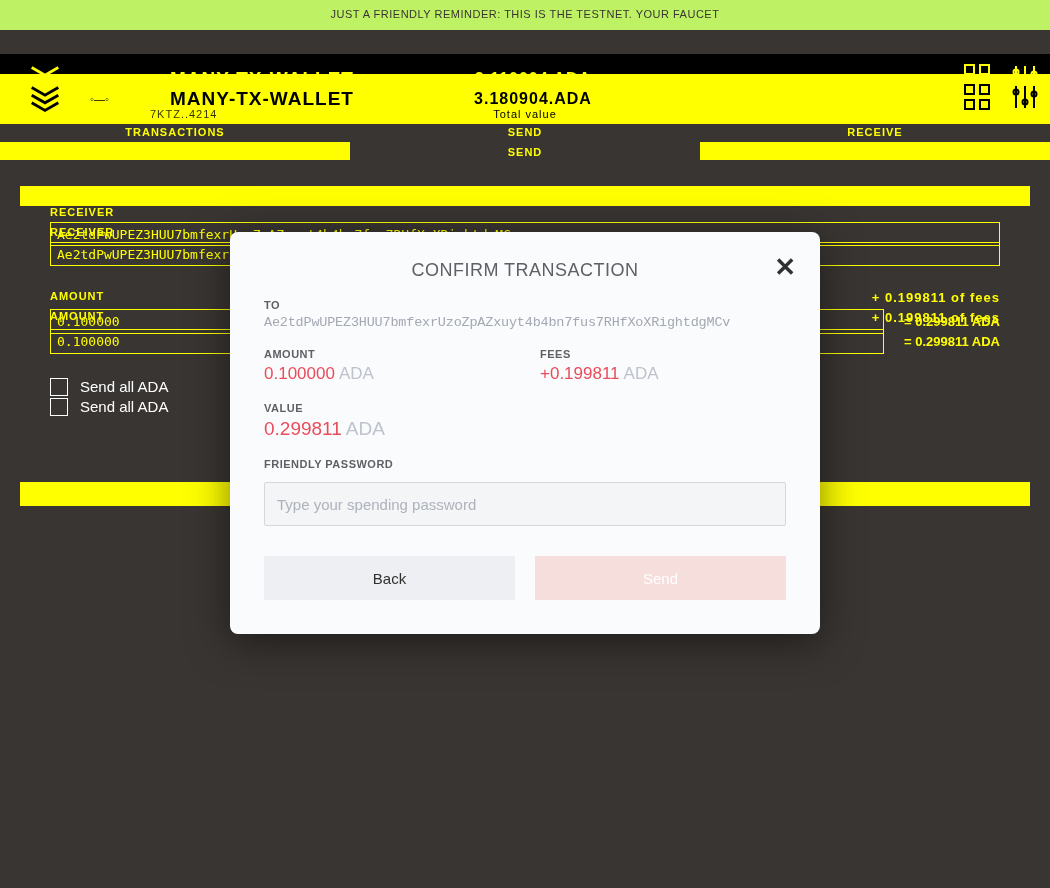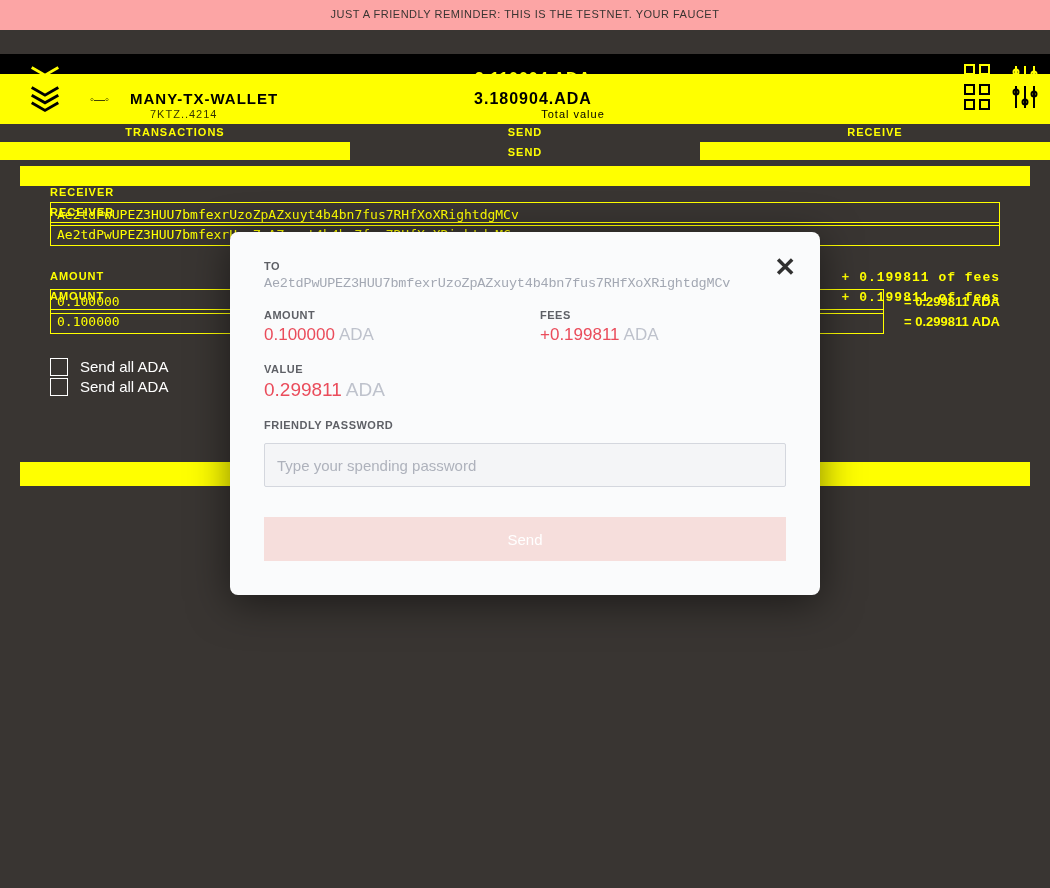--- a/index.html
+++ b/index.html
@@ -5,21 +5,21 @@
   * { box-sizing: border-box; margin: 0; padding: 0; }
   html, body { width: 1050px; height: 888px; overflow: hidden; }
   body {
     font-family: -apple-system, BlinkMacSystemFont, "Segoe UI", Arial, sans-serif;
     background: #393532;
     position: relative;
   }
 
   
   .dev-banner {
-    background: #fca5a5;
+    background: #bef264;
     color: #393532;
     font-size: 11px;
     letter-spacing: 0.5px;
     text-align: center;
     padding: 6px 0;
     line-height: 1.6;
   }
   .dev-banner .line2 span.link { text-decoration: underline; }
 
   
@@ -36,22 +36,23 @@
 
   .hb-logo {
     width: 90px; height: 50px;
     display: flex; align-items: center; justify-content: center;
   }
   .hb-logo svg { width: 38px; height: 38px; }
   .hb-dot { width: 40px; font-size: 11px; }
   .hb-wallet {
     font-weight: 700;
     letter-spacing: 1px;
-    font-size: 15px;
+    font-size: 19px;
     flex: 0 0 260px;
+    margin-left: 40px;
   }
   .hb-sub {
     position: absolute;
     left: 150px;
     top: 34px;
     font-size: 11px;
     letter-spacing: 1px;
     opacity: 0.8;
   }
   .hb-balance {
@@ -63,21 +64,20 @@
     font-size: 16px;
     margin-left: 8px;
   }
   .hb-sub2 {
     position: absolute;
     left: 50%;
     transform: translateX(-50%);
     top: 34px;
     font-size: 11px;
     letter-spacing: 1px;
-    margin-left: 48px;
   }
   .hb-icons {
     position: absolute;
     right: 10px;
     display: flex;
     gap: 18px;
     align-items: center;
   }
   .hb-icons svg { width: 30px; height: 30px; }
 
@@ -101,21 +101,21 @@
   }
   .tab-under {
     position: absolute;
     height: 18px;
     background: #FFFF00;
   }
   .tab-under.u1 { left: 0; width: 350px; top: 22px; }
   .tab-under.u2 { right: 0; width: 350px; top: 22px; }
 
   
-  .form-area { position: relative; }
+  .form-area { position: relative; margin-top: 20px; }
   .form-layer { position: absolute; left: 20px; right: 20px; }
   .fy-strip { background: #FFFF00; height: 20px; }
   .form-layer.fl1 { top: 0; }
   .form-layer .label {
     color: #FFFF00;
     font-size: 11px;
     font-weight: 700;
     letter-spacing: 1px;
     margin: 8px 0 4px 30px;
   }
@@ -139,21 +139,20 @@
     color: #FFFF00;
     border: 1px solid #FFFF00;
     padding: 4px 6px;
     font-family: monospace;
     flex: 1;
   }
   .form-layer .fee-note {
     color: #FFFF00;
     font-size: 13px;
     font-weight: 700;
-    font-family: Liberation Mono, monospace;
   }
   .form-layer .eq-note {
     color: #FFFF00;
     font-size: 13px;
     font-weight: 700;
   }
   .form-layer .check-row {
     display: flex;
     align-items: center;
     gap: 12px;
@@ -399,20 +398,21 @@
       <span>Send all ADA</span>
     </div>
   </div>
 
   <div class="bottom-strip" style="top:296px;"></div>
   <div class="bottom-strip" style="top:316px; height:4px;"></div>
 </div>
 
 <div class="modal">
   <div class="modal-close">✕</div>
+  <div class="modal-title">CONFIRM TRANSACTION</div>
 
   <div class="m-label">TO</div>
   <div class="m-addr">Ae2tdPwUPEZ3HUU7bmfexrUzoZpAZxuyt4b4bn7fus7RHfXoXRightdgMCv</div>
 
   <div class="m-row">
     <div class="m-col">
       <div class="m-label">AMOUNT</div>
       <div class="m-val">
         <span class="num">0.100000</span><span class="cur">ADA</span>
       </div>
@@ -429,15 +429,16 @@
     <div class="m-label">VALUE</div>
     <div class="m-val total">
       <span class="num">0.299811</span><span class="cur">ADA</span>
     </div>
   </div>
 
   <div class="m-label">FRIENDLY PASSWORD</div>
   <input class="m-input" type="password" placeholder="Type your spending password" style="">
 
   <div class="m-btns">
+    <button class="m-btn back">Back</button>
     <button class="m-btn send">Send</button>
   </div>
 </div>
 
 </body></html>

